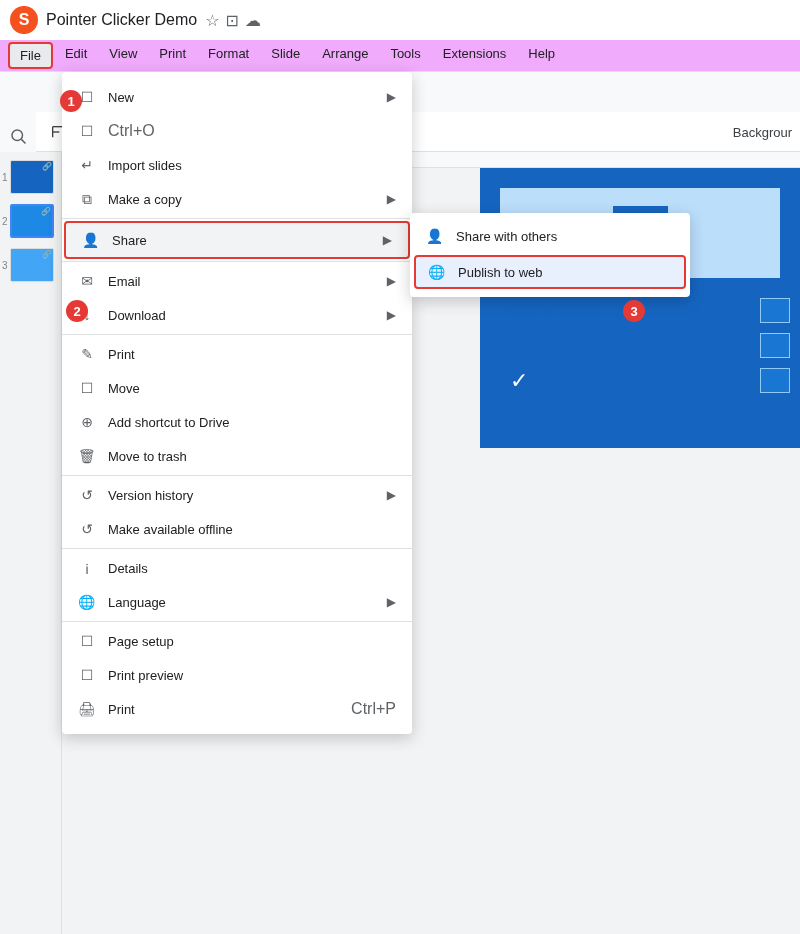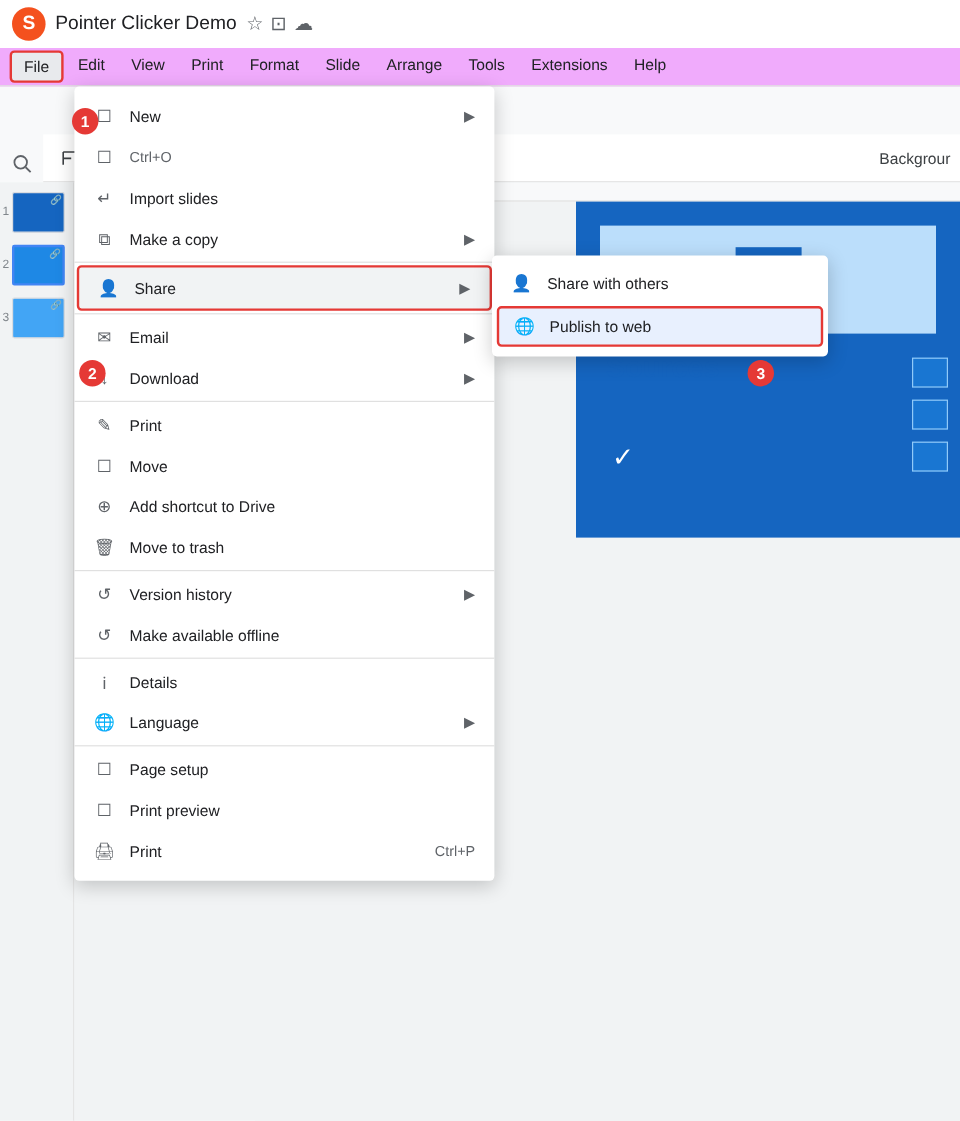--- a/index.html
+++ b/index.html
@@ -105,21 +105,21 @@
       width: 18px;
       height: 18px;
       display: flex;
       align-items: center;
       justify-content: center;
       color: #5f6368;
       font-size: 14px;
       flex-shrink: 0;
     }
     .item-label { flex: 1; }
-    .item-shortcut { color: #5f6368; font-size: 12px; }
+    .item-shortcut { color: #5f6368; font-size: 16px; }
     .item-arrow { color: #5f6368; font-size: 12px; }
 
     
     .submenu {
       position: absolute;
       left: 350px;
       top: -6px;
       background: #fff;
       border-radius: 4px;
       box-shadow: 0 4px 16px rgba(0,0,0,0.2);

